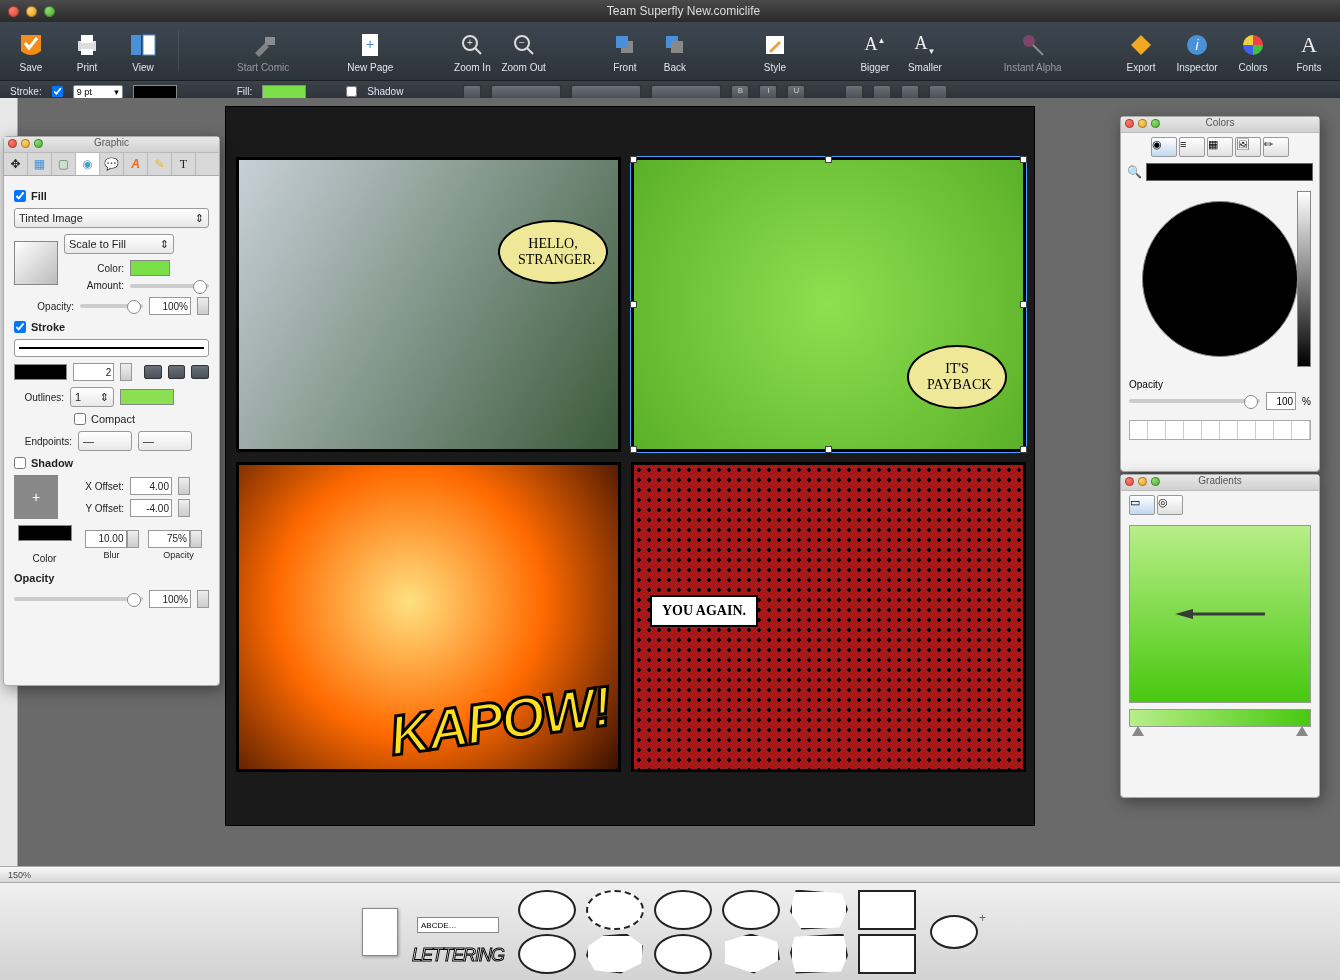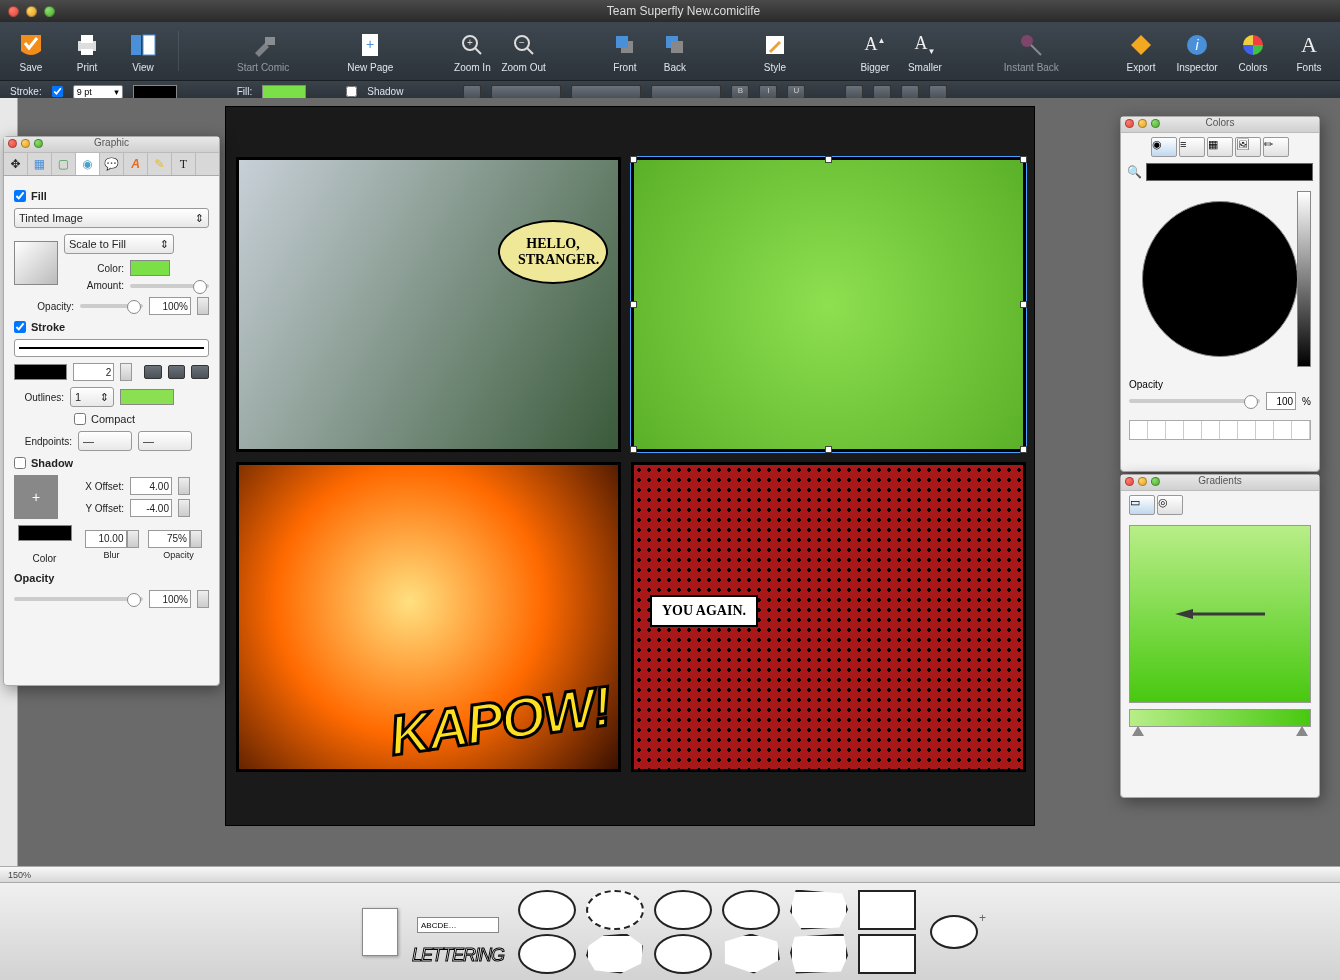--- a/index.html
+++ b/index.html
@@ -39,21 +39,21 @@
 .main-area { position: absolute; top: 98px; left: 0; right: 0; bottom: 114px; background: #6a6a6a; }
 .v-ruler { position: absolute; left: 0; top: 0; width: 18px; bottom: 0; background: #e8e8e8; border-right: 1px solid #aaa; }
 .canvas { position: absolute; left: 225px; top: 8px; width: 810px; height: 720px; background: #1a1a1a; border: 1px solid #000; }
 .panel { position: absolute; border: 3px solid #000; background: #888; }
 .p1 { left: 10px; top: 50px; width: 385px; height: 295px; background: linear-gradient(120deg, #c8d0d8, #3a5a3a); }
 .p2 { left: 405px; top: 50px; width: 395px; height: 295px; background: radial-gradient(circle, #8ee050, #5ab028); }
 .p3 { left: 10px; top: 355px; width: 385px; height: 310px; background: radial-gradient(circle at 45% 45%, #ffe080, #ff6a00, #3a1000); }
 .p4 { left: 405px; top: 355px; width: 395px; height: 310px; background: #a81818; background-image: radial-gradient(#000 2px, transparent 2px); background-size: 10px 10px; }
 
 
-.bubble { position: absolute; background: #eee898; border: 2px solid #000; border-radius: 50%; padding: 14px 18px; font-family: "Comic Sans MS", cursive; font-size: 14px; font-weight: bold; text-align: center; }
+.bubble { position: absolute; background: #eee898; border: 2px solid #000; border-radius: 50%; padding: 14px 18px; font-family: "Comic Sans MS", cursive; font-size: 14px; font-weight: normal; text-align: center; }
 .caption { position: absolute; background: #fff; border: 2px solid #000; padding: 6px 10px; font-family: "Comic Sans MS", cursive; font-size: 14px; font-weight: bold; }
 .sfx { position: absolute; font-family: Impact, sans-serif; font-size: 56px; font-weight: 900; color: #ffe020; -webkit-text-stroke: 3px #000; transform: rotate(-8deg); letter-spacing: -2px; font-style: italic; }
 
 
 .sel-handle { position: absolute; width: 7px; height: 7px; background: #fff; border: 1px solid #444; }
 
 
 .gfx-panel { position: absolute; left: 3px; top: 136px; width: 217px; height: 550px; background: #f4f4f4; border: 1px solid #aaa; border-radius: 4px; box-shadow: 2px 4px 16px rgba(0,0,0,0.4); font-size: 11px; color: #222; }
 .gfx-panel .wtitle { height: 16px; background: linear-gradient(#e8e8e8, #d0d0d0); text-align: center; font-size: 10px; color: #555; border-bottom: 1px solid #bbb; position: relative; }
 .gfx-panel .wtl { position: absolute; left: 4px; top: 2px; display: flex; gap: 4px; }
@@ -249,21 +249,21 @@
     </div>
   </div>
   <div class="tb-spacer" style="flex:0 0 30px"></div>
   <div class="tb-item" style="opacity:.55">
     <div class="tb-icon">
         <svg width="24" height="24">
           <circle cx="8" cy="8" r="6" fill="#b84a88"></circle>
           <line x1="12" y1="12" x2="22" y2="22" stroke="#ccc" stroke-width="2"></line>
         </svg>
       </div>
-    <span>Instant Back</span>
+    <span>Instant Alpha</span>
   </div>
   <div class="tb-spacer"></div>
   <div class="tb-item">
     <div class="tb-icon">
         <svg width="24" height="24">
           <path d="M12 2 L22 12 L12 22 L2 12 Z" fill="#f2a820"></path>
         </svg>
       </div>
     <span>Export</span>
   </div>
@@ -335,20 +335,21 @@
   </div>
 </div>
 
 <div class="main-area">
   <div class="v-ruler"></div>
   <div class="canvas">
     <div class="panel p1">
       <div class="bubble" style="right:10px;top:60px;width:110px">HELLO, STRANGER.</div>
     </div>
     <div class="panel p2" style="outline:1px solid #4aa0ff">
+      <div class="bubble" style="right:16px;bottom:40px;width:100px">IT'S PAYBACK</div>
 
       <div class="sel-handle" style="left:-4px;top:-4px"></div>
       <div class="sel-handle" style="left:50%;top:-4px;margin-left:-4px"></div>
       <div class="sel-handle" style="right:-4px;top:-4px"></div>
       <div class="sel-handle" style="left:-4px;top:50%;margin-top:-4px"></div>
       <div class="sel-handle" style="right:-4px;top:50%;margin-top:-4px"></div>
       <div class="sel-handle" style="left:-4px;bottom:-4px"></div>
       <div class="sel-handle" style="left:50%;bottom:-4px;margin-left:-4px"></div>
       <div class="sel-handle" style="right:-4px;bottom:-4px"></div>
     </div>

